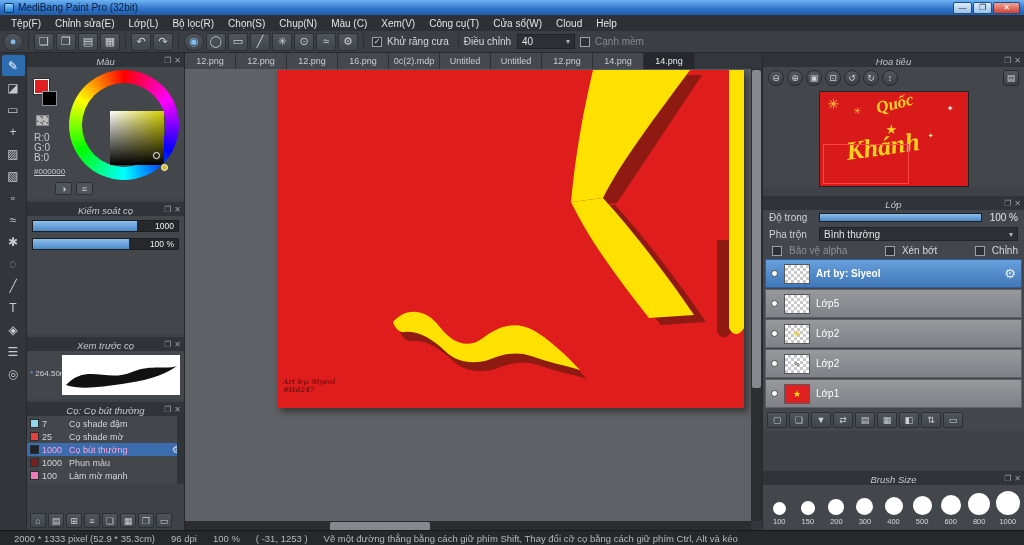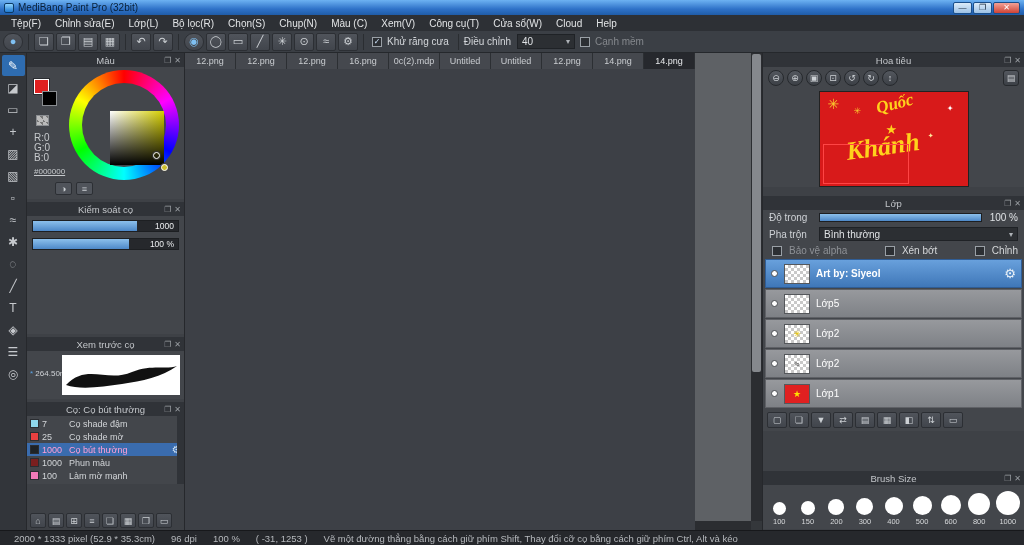--- a/index.html
+++ b/index.html
@@ -47,22 +47,22 @@
   .toolstrip { width:27px; background:#32353a; border-right:1px solid #26282c;
     display:flex; flex-direction:column; align-items:center; padding-top:2px; gap:1px; }
   .tool { width:23px; height:21px; display:flex; align-items:center; justify-content:center;
     color:#c6c9cd; font-size:12px; border-radius:2px; }
   .tool.selected { background:#2e6cb0; color:#fff; }
 
   
   .left-panels { width:158px; background:#3e4146; border-right:1px solid #26282c;
     display:flex; flex-direction:column; }
   .panel { margin-bottom:3px; }
-  .panel-header { height:14px; background:#303338; display:flex; align-items:center;
-    justify-content:center; font-size:9.5px; color:#c3c6ca; position:relative; }
+  .panel-header { height:14px; background:#303338; display:flex; align-items:flex-end;
+    justify-content:center; font-size:9.5px; color:#c3c6ca; position:relative;font-style:italic; }
   .panel-header .chrome { position:absolute; right:3px; top:0; display:flex; gap:3px;
     font-size:8px; color:#9a9ea3; height:14px; align-items:center; }
   .panel-body { background:#43464b; position:relative; }
 
   
   .color-body { height:132px; }
   .sw-fg { position:absolute; left:7px; top:12px; width:15px; height:15px; background:#e02020;
     border:1px solid #fff; box-shadow:0 0 0 1px #2b2d31; }
   .sw-bg { position:absolute; left:15px; top:24px; width:15px; height:15px; background:#000;
     border:1px solid #8a8d91; }
@@ -112,21 +112,21 @@
   .chip0{background:#8fd8ec;} .chip1{background:#e84040;} .chip2{background:#1f2326;}
   .chip3{background:#7a1f1f;} .chip4{background:#f07ab8;}
   .bl-scroll { position:absolute; right:0; top:0; bottom:0; width:7px; background:#303338; }
 
   .left-icons { margin-top:auto; display:flex; gap:2px; padding:3px 3px 4px; }
   .lbtn { width:16px; height:15px; background:linear-gradient(#50545b,#41454c);
     border:1px solid #2c2f34; border-radius:2px; display:flex; align-items:center;
     justify-content:center; font-size:9px; color:#ccd0d4; }
 
   
-  .center { flex:1; display:flex; flex-direction:row; min-width:0; }
+  .center { flex:1; display:flex; flex-direction:column; min-width:0; }
   .tabbar { height:16px; background:#33363b; display:flex; }
   .tab { width:51px; height:100%; background:#45484e; border-right:1px solid #2c2f33;
     display:flex; align-items:center; justify-content:center; font-size:9px; color:#c9ccd0;
     white-space:nowrap; overflow:hidden; }
   .tab.active { background:#26282d; color:#e6e8ea; }
   .workspace { flex:1; position:relative; background:#5e6165; overflow:hidden; }
   .canvas { position:absolute; left:92px; top:1px; width:467px; height:338px; background:#df1d1d;
     box-shadow:4px 4px 7px rgba(0,0,0,.45); }
   .canvas svg { position:absolute; inset:0; }
   .credit { position:absolute; left:6px; bottom:14px; color:#7d1111; font-size:7px;

